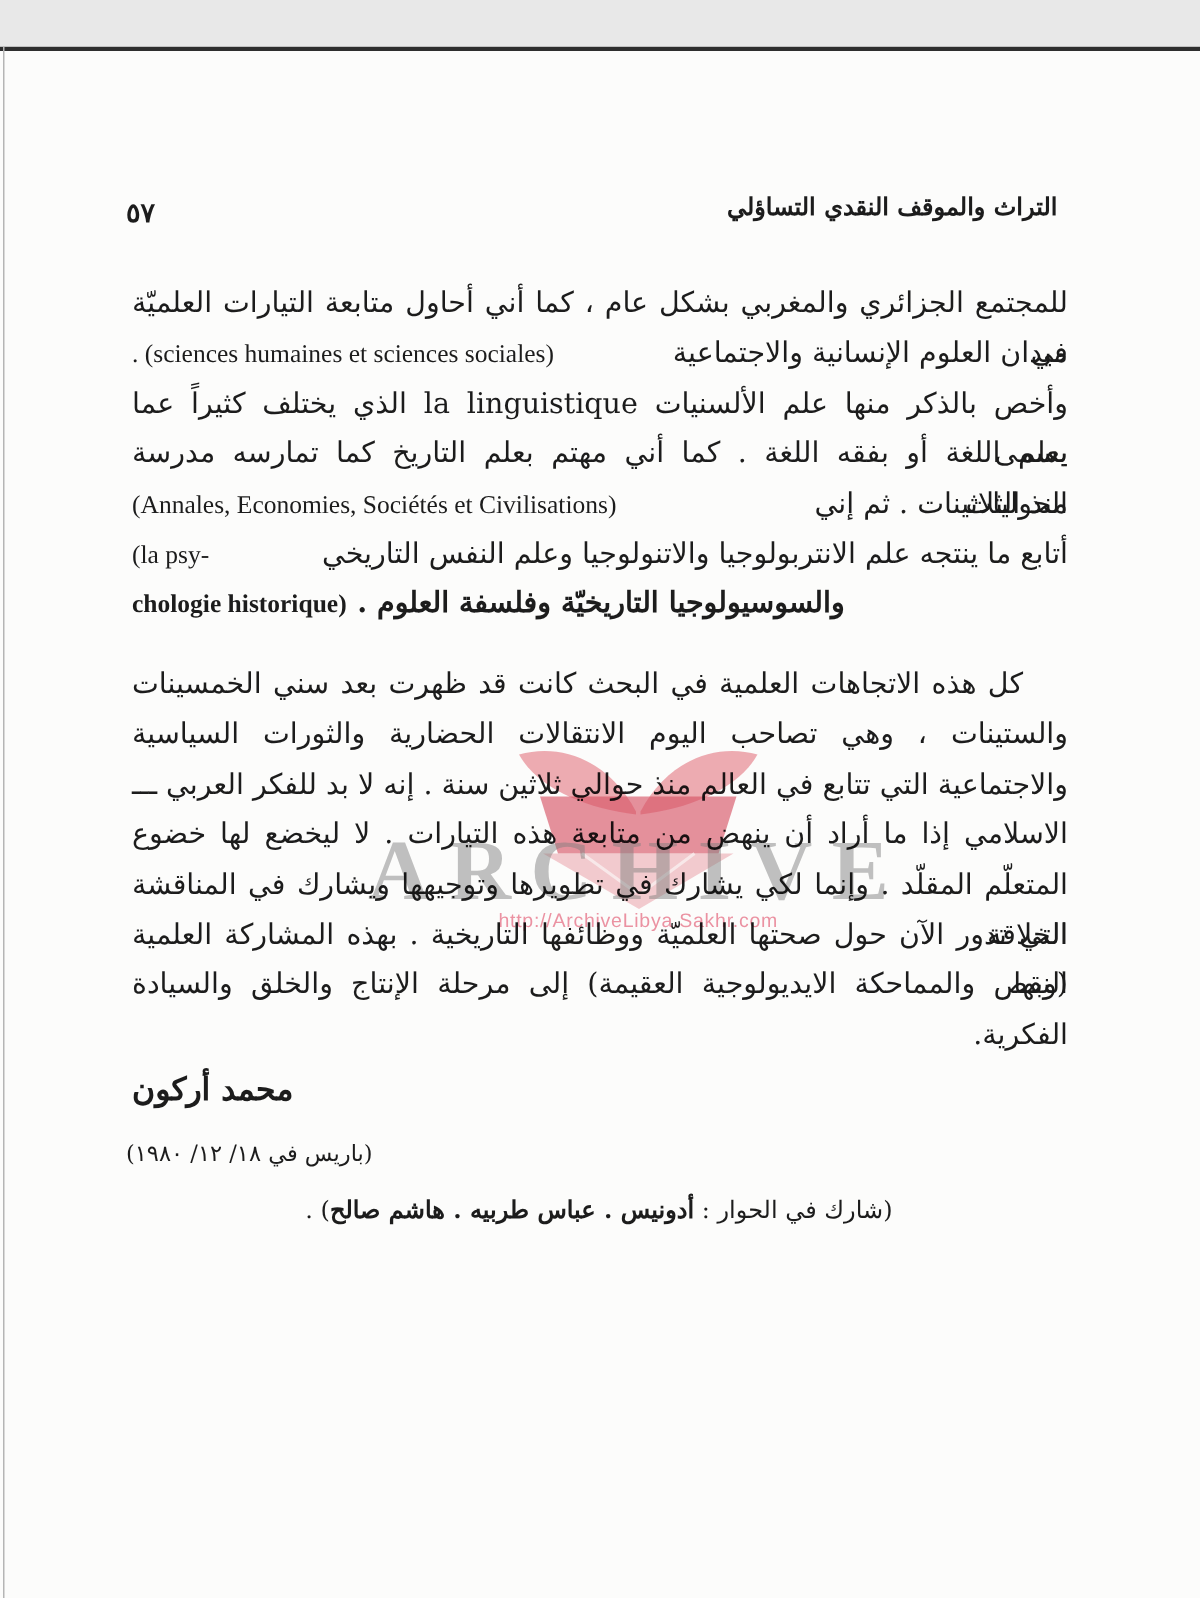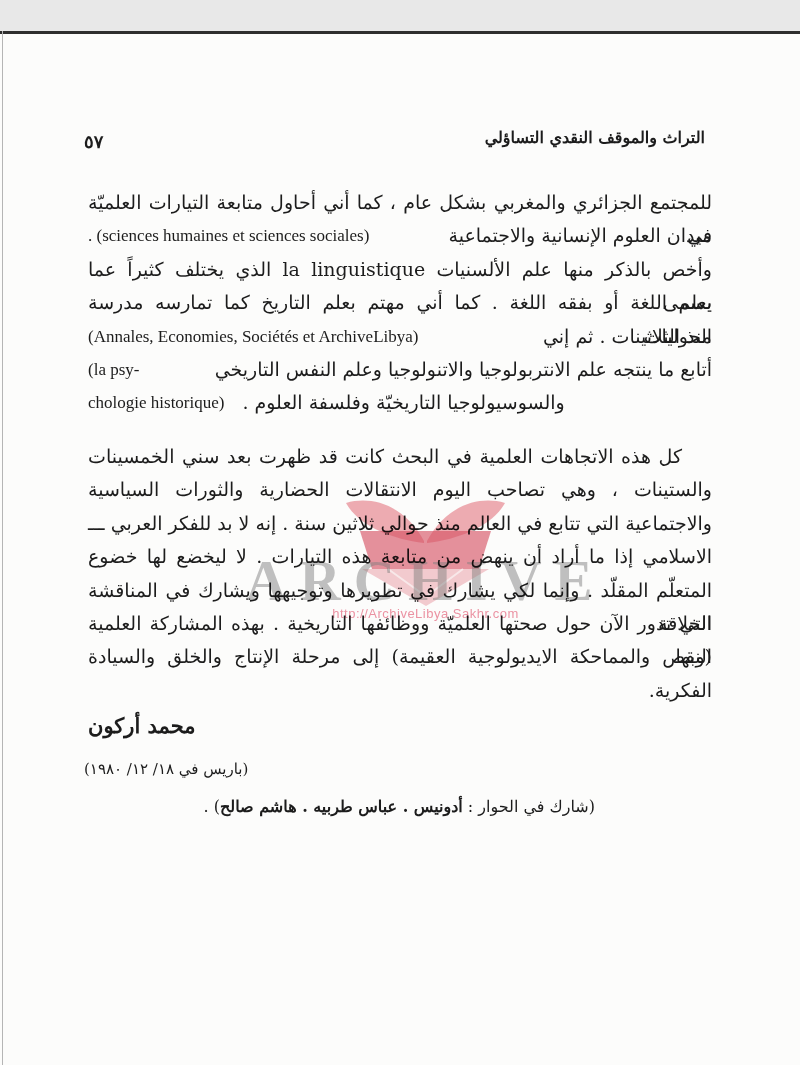--- a/index.html
+++ b/index.html
@@ -13,21 +13,21 @@
   .pagenum{position:absolute;top:100px;left:84px;font-size:18px;font-weight:bold;}
   .htitle{position:absolute;top:97px;right:95px;font-size:16px;font-weight:bold;direction:rtl;
           letter-spacing:.2px;}
 
   .para{position:absolute;left:88px;width:624px;}
   .p1{top:155px;}
   .p2{top:409px;}
   .bline{height:33.4px;line-height:33.4px;font-size:19px;white-space:nowrap;}
   .just{direction:rtl;text-align:justify;text-align-last:justify;white-space:normal;}
   .mix{display:flex;justify-content:space-between;align-items:flex-end;direction:ltr;}
-  .mix-start{justify-content:flex-start;gap:18px;}
+  .mix-start{justify-content:flex-start;gap:7px;font-weight:bold;}
   .indent{padding-right:30px;}
   .fr{font-family:"Liberation Serif", serif;font-size:17px;direction:ltr;unicode-bidi:isolate;}
   .ar-seg{direction:rtl;unicode-bidi:isolate;}
 
   .signame{position:absolute;top:682px;left:88px;font-size:21px;font-weight:bold;direction:rtl;}
   .sigdate{position:absolute;top:729px;left:84px;font-size:15px;direction:rtl;}
   .participants{position:absolute;top:766px;right:205px;font-size:16px;direction:rtl;}
   .participants .bold{font-weight:bold;}
 
   
@@ -55,21 +55,21 @@
 
   <div class="para p1">
     <div class="bline just">للمجتمع الجزائري والمغربي بشكل عام ، كما أني أحاول متابعة التيارات العلميّة في</div>
     <div class="bline mix">
       <span class="fr" dir="ltr">. (sciences humaines et sciences sociales)</span>
       <span class="ar-seg" dir="rtl">ميدان العلوم الإنسانية والاجتماعية</span>
     </div>
     <div class="bline just">وأخص بالذكر منها علم الألسنيات la linguistique الذي يختلف كثيراً عما يسمى</div>
     <div class="bline just">بعلم اللغة أو بفقه اللغة . كما أني مهتم بعلم التاريخ كما تمارسه مدرسة الحوليات</div>
     <div class="bline mix">
-      <span class="fr" dir="ltr">(Annales, Economies, Sociétés et ArchiveLibya)</span>
+      <span class="fr" dir="ltr">(Annales, Economies, Sociétés et Civilisations)</span>
       <span class="ar-seg" dir="rtl">منذ الثلاثينات . ثم إني</span>
     </div>
     <div class="bline mix">
       <span class="fr" dir="ltr">(la psy-</span>
       <span class="ar-seg" dir="rtl">أتابع ما ينتجه علم الانتربولوجيا والاتنولوجيا وعلم النفس التاريخي</span>
     </div>
     <div class="bline mix mix-start">
       <span class="fr" dir="ltr">chologie historique)</span>
       <span class="ar-seg" dir="rtl">والسوسيولوجيا التاريخيّة وفلسفة العلوم .</span>
     </div>

